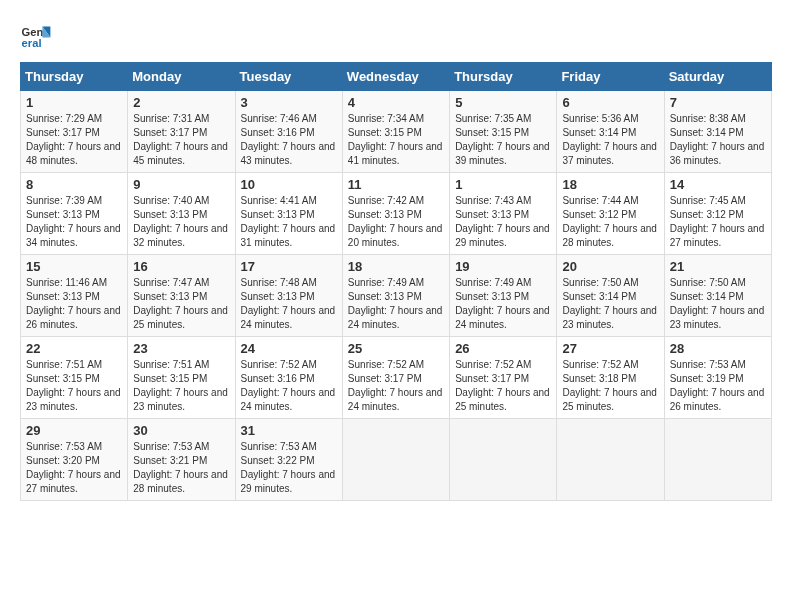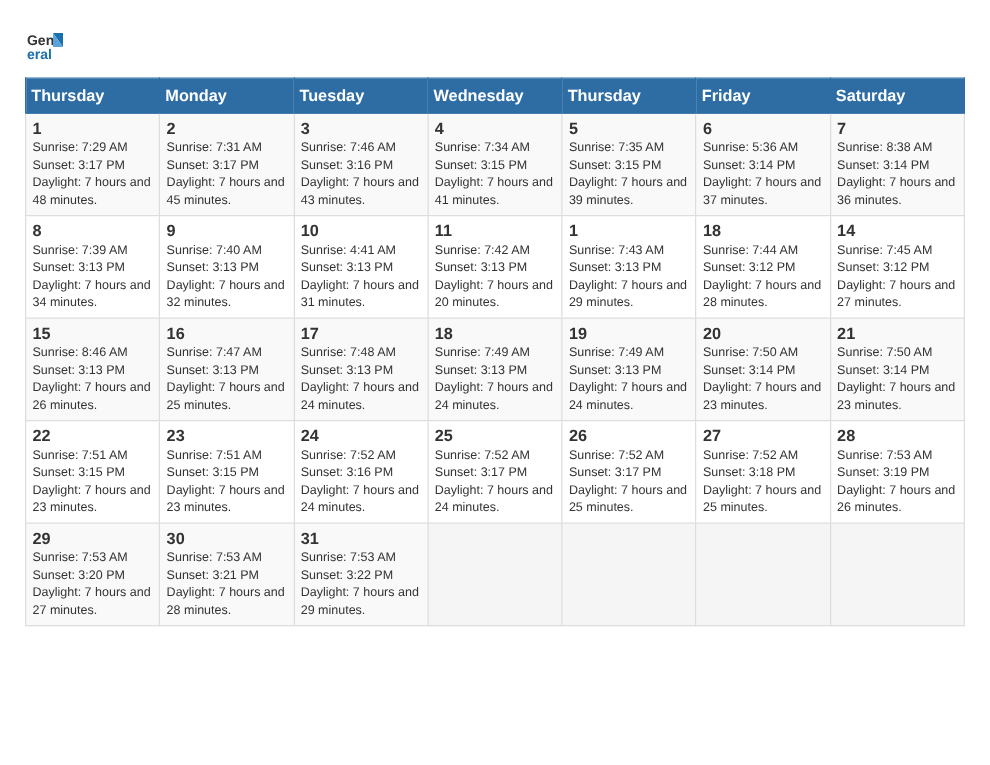--- a/index.html
+++ b/index.html
@@ -244,21 +244,21 @@
           <div>Sunrise: 7:45 AM</div>
           <div>Sunset: 3:12 PM</div>
           <div>Daylight: 7 hours and 27 minutes.</div>
         </div>
       </td>
       </tr>
       <tr>
         <td>
         <span class="day-num">15</span>
         <div class="day-info">
-          <div>Sunrise: 8:46 AM</div>
+          <div>Sunrise: 11:46 AM</div>
           <div>Sunset: 3:13 PM</div>
           <div>Daylight: 7 hours and 26 minutes.</div>
         </div>
       </td>
         <td>
         <span class="day-num">16</span>
         <div class="day-info">
           <div>Sunrise: 7:47 AM</div>
           <div>Sunset: 3:13 PM</div>
           <div>Daylight: 7 hours and 25 minutes.</div>

